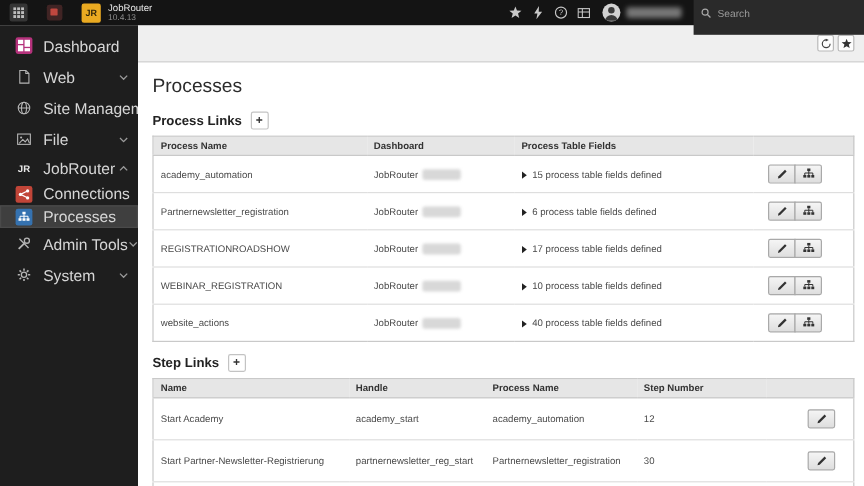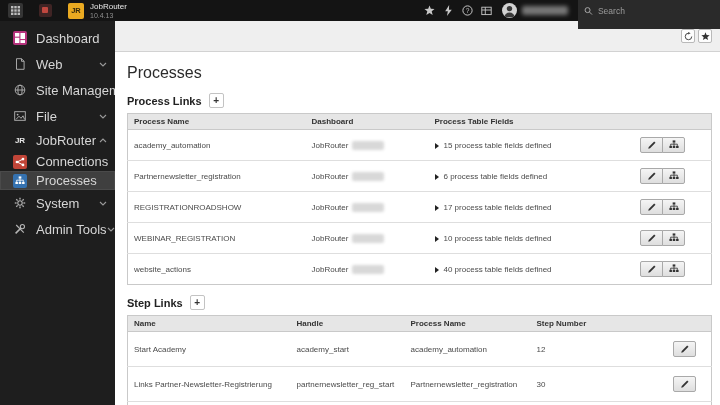--- a/index.html
+++ b/index.html
@@ -256,50 +256,50 @@
           <rect x="8.5" y="7" width="3" height="2.6" fill="#fff"></rect>
         </svg>
       </span>
         </span>
       <span class="nav-label">Processes</span>
     </div>
 
     <div class="nav-item main">
       <span class="nav-ic">
         <svg width="12" height="12" viewBox="0 0 12 12">
+          <circle cx="8.4" cy="3.6" r="2.1" fill="none" stroke="#b5b5b5" stroke-width="1.1"></circle>
+          <line x1="6.9" y1="5.1" x2="1.6" y2="10.4" stroke="#b5b5b5" stroke-width="1.5"></line>
+          <line x1="2.2" y1="2" x2="9.8" y2="9.6" stroke="#b5b5b5" stroke-width="1.1"></line>
+        </svg>
+      </span>
+      <span class="nav-label">Admin Tools</span>
+      <span class="chev">
+        <svg width="8" height="5" viewBox="0 0 8 5">
+            <polyline points="1,1 4,4 7,1" fill="none" stroke="#9a9a9a" stroke-width="1.1"></polyline>
+          </svg>
+      </span>
+    </div>
+
+    <div class="nav-item main">
+      <span class="nav-ic">
+        <svg width="12" height="12" viewBox="0 0 12 12">
           <circle cx="6" cy="6" r="2.2" fill="none" stroke="#b5b5b5" stroke-width="1.1"></circle>
           <g stroke="#b5b5b5" stroke-width="1.3">
             <line x1="6" y1="0.8" x2="6" y2="2.6"></line>
               <line x1="6" y1="9.4" x2="6" y2="11.2"></line>
             <line x1="0.8" y1="6" x2="2.6" y2="6"></line>
               <line x1="9.4" y1="6" x2="11.2" y2="6"></line>
             <line x1="2.3" y1="2.3" x2="3.6" y2="3.6"></line>
               <line x1="8.4" y1="8.4" x2="9.7" y2="9.7"></line>
             <line x1="2.3" y1="9.7" x2="3.6" y2="8.4"></line>
               <line x1="8.4" y1="3.6" x2="9.7" y2="2.3"></line>
           </g>
         </svg>
       </span>
       <span class="nav-label">System</span>
-      <span class="chev">
-        <svg width="8" height="5" viewBox="0 0 8 5">
-            <polyline points="1,1 4,4 7,1" fill="none" stroke="#9a9a9a" stroke-width="1.1"></polyline>
-          </svg>
-      </span>
-    </div>
-
-    <div class="nav-item main">
-      <span class="nav-ic">
-        <svg width="12" height="12" viewBox="0 0 12 12">
-          <circle cx="8.4" cy="3.6" r="2.1" fill="none" stroke="#b5b5b5" stroke-width="1.1"></circle>
-          <line x1="6.9" y1="5.1" x2="1.6" y2="10.4" stroke="#b5b5b5" stroke-width="1.5"></line>
-          <line x1="2.2" y1="2" x2="9.8" y2="9.6" stroke="#b5b5b5" stroke-width="1.1"></line>
-        </svg>
-      </span>
-      <span class="nav-label">Admin Tools</span>
       <span class="chev">
         <svg width="8" height="5" viewBox="0 0 8 5">
             <polyline points="1,1 4,4 7,1" fill="none" stroke="#9a9a9a" stroke-width="1.1"></polyline>
           </svg>
       </span>
     </div>
   </div>
 
   <div class="content">
     <div class="ctoolbar">
@@ -502,21 +502,21 @@
           <td>academy_start</td>
           <td>academy_automation</td>
           <td>12</td>
           <td class="acts-s"><span class="abtn single">
                   <svg width="10" height="10" viewBox="0 0 12 12">
                     <path d="M1.5 10.5 L2.1 8.3 L8.6 1.8 L10.2 3.4 L3.7 9.9 Z" fill="#333"></path>
                   </svg>
                 </span></td>
         </tr>
         <tr>
-          <td>Links Partner-Newsletter-Registrierung</td>
+          <td>Start Partner-Newsletter-Registrierung</td>
           <td>partnernewsletter_reg_start</td>
           <td>Partnernewsletter_registration</td>
           <td>30</td>
           <td class="acts-s"><span class="abtn single">
                   <svg width="10" height="10" viewBox="0 0 12 12">
                     <path d="M1.5 10.5 L2.1 8.3 L8.6 1.8 L10.2 3.4 L3.7 9.9 Z" fill="#333"></path>
                   </svg>
                 </span></td>
         </tr>
         <tr>

